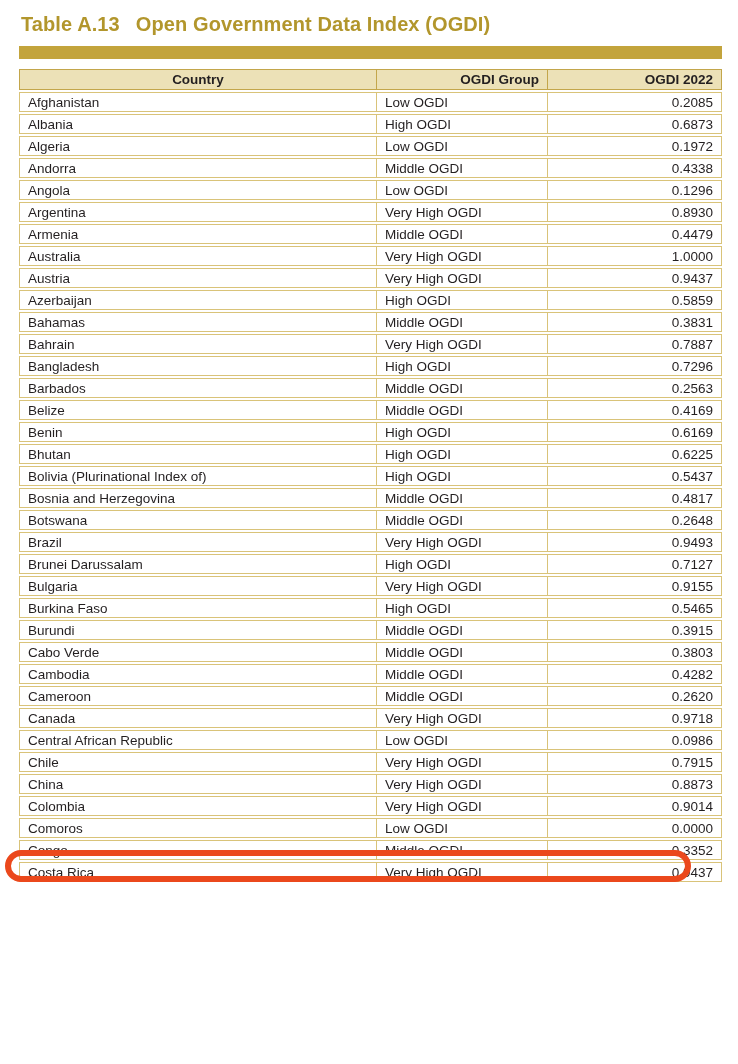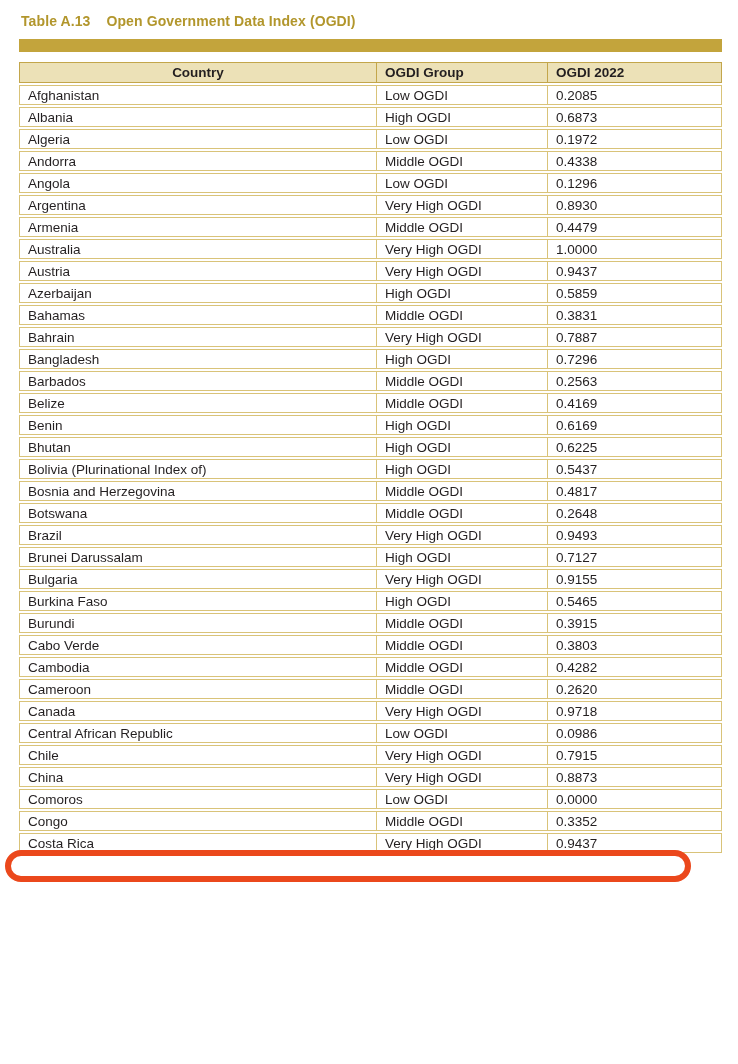--- a/index.html
+++ b/index.html
@@ -9,21 +9,21 @@
     background: #ffffff;
     font-family: "Liberation Sans", sans-serif;
     color: var(--text, #231F20);
     overflow: hidden;
   }
   .page { position: relative; width: 738px; height: 1064px; }
 
   .title-row {
     display: flex; gap: 16px; align-items: flex-end;
     padding: 13px 8px 0 21px;
-    font-size: 14px; font-weight: bold;
+    font-size: 20px; font-weight: bold;
     color: var(--title-text, #B2962C);
     letter-spacing: 0.1px;
   }
 
   .gold-bar {
     margin: 10px 0 0 19px;
     width: 703px; height: 13px;
     background: var(--accent-gold, #C3A43C);
   }
 
@@ -36,36 +36,36 @@
   }
   col.c1 { width: 358px; }
   col.c2 { width: 171px; }
   col.c3 { width: 174px; }
 
   th {
     background: var(--header-bg, #ECE1B7);
     border: 1px solid var(--header-border, #C3A64B);
     font-size: 13.5px; font-weight: bold;
     height: 21px; padding: 0 8px;
-    text-align: left;
+    text-align: right;
     white-space: nowrap; overflow: hidden;
   }
   th:first-child { text-align: center; }
   th + th { border-left: 0; }
 
   td {
     background: #ffffff;
     border: 1px solid var(--cell-border, #D9C379);
     font-size: 13.5px;
     height: 20px; padding: 0 8px;
     text-align: left;
     white-space: nowrap; overflow: hidden;
   }
   td + td { border-left: 0; }
-  td:nth-child(3) { text-align: left; margin-top: 43px; }
+  td:nth-child(3) { text-align: right; margin-top: 43px; }
 
   .highlight {
     position: absolute;
     left: 5px; width: 686px; height: 36px; top: 928px;
     border: 6px solid var(--highlight, #EB481C);
     border-radius: 16px;
     pointer-events: none;
   }
 </style>
 </head>
@@ -248,20 +248,25 @@
           <td>Chile</td>
           <td>Very High OGDI</td>
           <td>0.7915</td>
         </tr>
         <tr class="is-highlighted">
           <td>China</td>
           <td>Very High OGDI</td>
           <td>0.8873</td>
         </tr>
         <tr>
+          <td>Colombia</td>
+          <td>Very High OGDI</td>
+          <td>0.9014</td>
+        </tr>
+        <tr>
           <td>Comoros</td>
           <td>Low OGDI</td>
           <td>0.0000</td>
         </tr>
         <tr>
           <td>Congo</td>
           <td>Middle OGDI</td>
           <td>0.3352</td>
         </tr>
         <tr>

